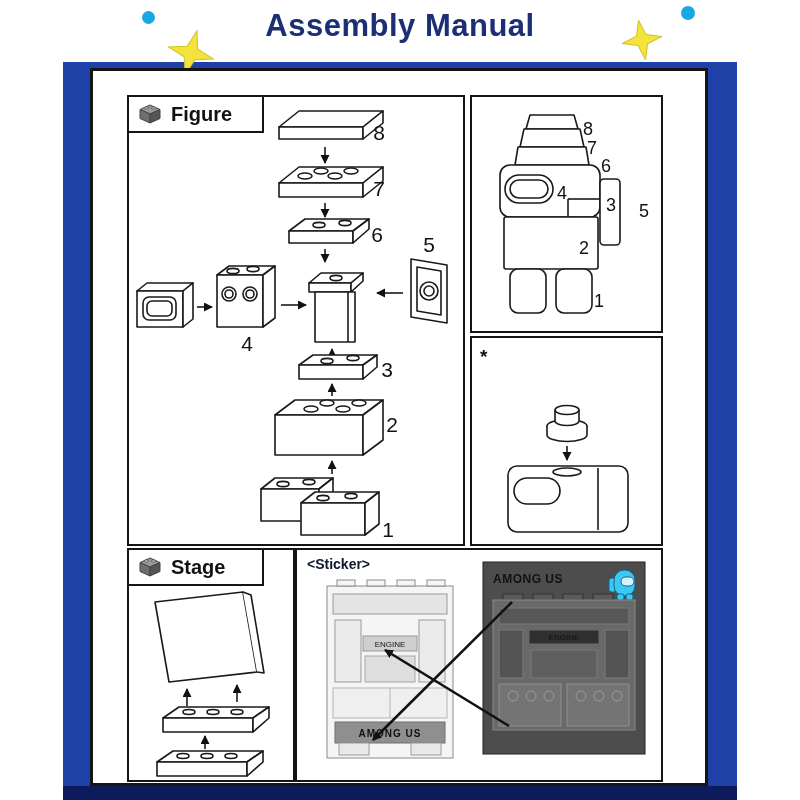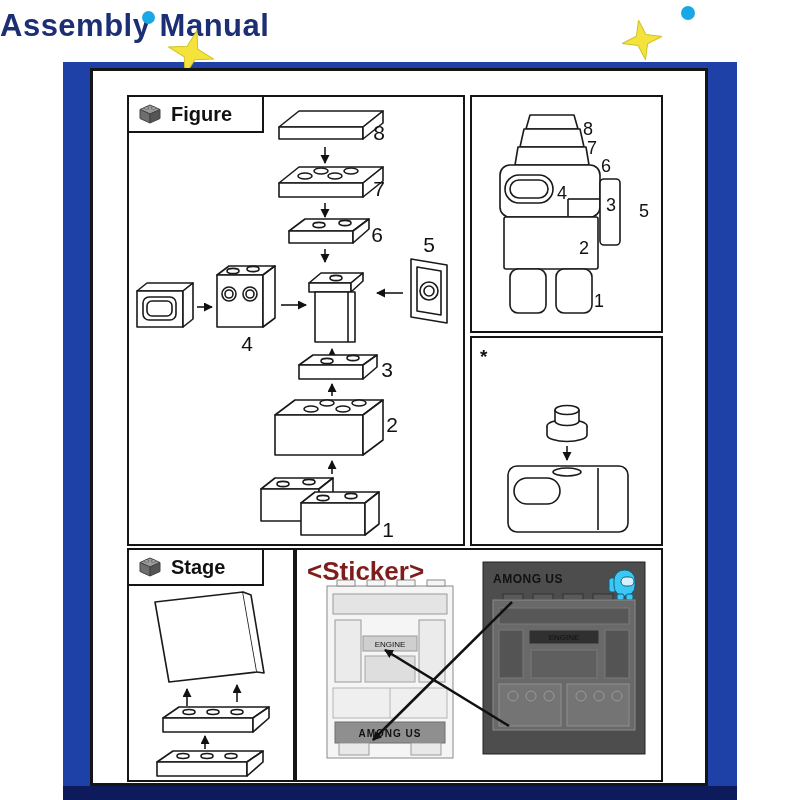--- a/index.html
+++ b/index.html
@@ -1,21 +1,21 @@
 <!DOCTYPE html>
 <html><head>
 <meta charset="utf-8">
 <style>
   html,body{margin:0;padding:0;background:#fff;}
   .page{position:relative;width:800px;height:800px;background:#fff;overflow:hidden;
         font-family:"Liberation Sans",sans-serif;}
   .blue-frame{position:absolute;left:63px;top:0;width:674px;height:800px;background:#1e41a7;}
   .bottom-strip{position:absolute;left:63px;top:786px;width:674px;height:14px;background:#0d1a5c;}
   .header-band{position:absolute;left:0;top:0;width:800px;height:62px;background:#ffffff;}
-  .title{position:absolute;left:0;top:8px;width:100%;text-align:left;
+  .title{position:absolute;left:0;top:8px;width:100%;text-align:center;
          font-size:31px;font-weight:bold;color:#1d2f74;letter-spacing:.5px;}
   .dot{position:absolute;border-radius:50%;background:#19a8e6;}
   .dot-left{left:142px;top:11px;width:13px;height:13px;}
   .dot-right{left:681px;top:6px;width:14px;height:14px;}
   .star-wrap{position:absolute;}
   .manual-page{position:absolute;left:90px;top:68px;width:612px;height:712px;
                background:#fff;border:3px solid #151515;}
   .sec{position:absolute;border:2px solid #151515;background:#fff;box-sizing:content-box;}
   #exploded-box{left:34px;top:24px;width:334px;height:447px;}
   #assembled-box{left:377px;top:24px;width:189px;height:234px;}
@@ -24,21 +24,21 @@
   #sticker-box{left:202px;top:477px;width:364px;height:230px;}
   .label-box{position:absolute;border:2px solid #151515;background:#fff;z-index:5;
              width:124px;height:34px;display:flex;align-items:center;gap:9px;padding-left:9px;
              box-sizing:content-box;}
   #figure-label-box{left:34px;top:24px;}
   #stage-label-box{left:34px;top:477px;text-align:right;}
   .label-text{font-size:20px;font-weight:bold;color:#111;}
   .note-text{position:absolute;left:0;top:0;width:189px;display:flex;gap:6px;
              padding:9px 8px 0 8px;font-size:14.5px;color:#111;line-height:1.4;box-sizing:border-box;}
   .note-star{font-size:19px;font-weight:bold;line-height:1.1;}
-  .sticker-label{position:absolute;left:10px;top:6px;font-size:26px;font-weight:bold;color:#7f1d1d;z-index:4;}
+  .sticker-label{position:absolute;left:10px;top:6px;font-size:14px;font-weight:bold;color:#0f172a;z-index:4;}
   svg{display:block;}
   svg text{font-family:"Liberation Sans",sans-serif;fill:#111;}
   .ln path,.ln rect,.ln ellipse,.ln circle,.ln line{stroke:#1a1a1a;stroke-width:1.6;fill:#fff;stroke-linejoin:round;}
   .ln line{fill:none;}
   .arrow{stroke:#111;stroke-width:2.6;fill:none;}
   .num{font-size:21px;}
   .num2{font-size:18px;}
 </style>
 </head>
 <body>

